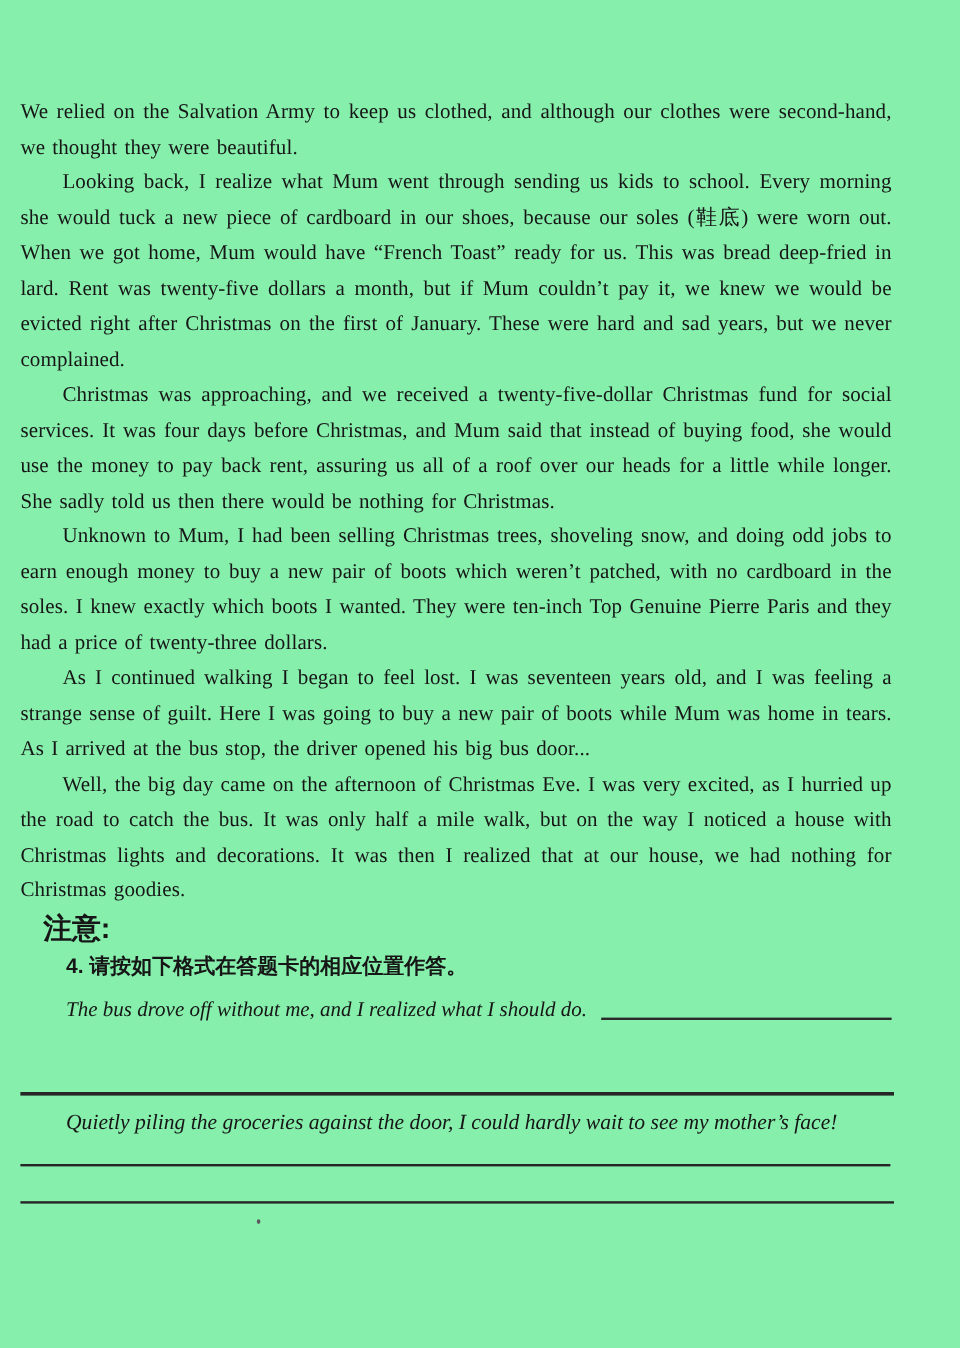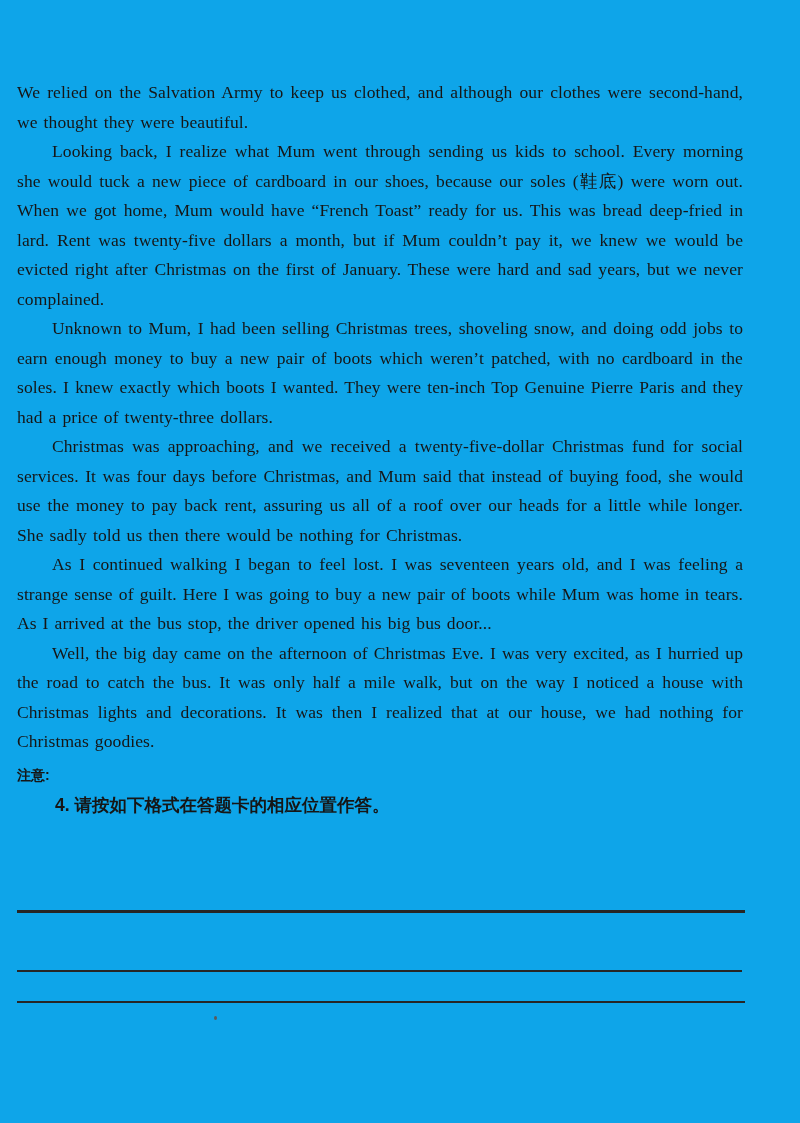--- a/index.html
+++ b/index.html
@@ -5,21 +5,21 @@
   html, body {
     margin: 0;
     padding: 0;
     background: #e8e8e8;
   }
   .page {
     position: relative;
     width: 800px;
     height: 1123px;
     margin: 0 auto;
-    background: #0ea5e9;
+    background: #86efac;
     font-family: "Liberation Serif", serif;
     color: #161616;
     overflow: hidden;
   }
   .content {
     position: absolute;
     left: 17px;
     right: 57px;
     top: 78px;
   }
@@ -30,24 +30,25 @@
     text-align: justify;
     text-indent: 2em;
     letter-spacing: 0.1px;
     word-spacing: 1.5px;
   }
   p.body.first {
     text-indent: 0;
   }
   .notice-label {
     margin-top: 3px;
-    font-size: 14px;
+    font-size: 24px;
     line-height: 30px;
     font-weight: bold;
     font-family: "Liberation Sans", sans-serif;
+    margin-left: 19px;
   }
   .notice-item {
     padding-left: 38px;
     font-size: 17.5px;
     line-height: 31.5px;
     font-weight: 600;
     font-family: "Liberation Sans", sans-serif;
   }
   .prompt-row {
     display: flex;
@@ -107,31 +108,36 @@
   }
 </style>
 </head>
 <body>
 
 <div class="page">
 
   <div class="content">
     <p class="body first">We relied on the Salvation Army to keep us clothed, and although our clothes were second-hand, we thought they were beautiful.</p>
     <p class="body">Looking back, I realize what Mum went through sending us kids to school. Every morning she would tuck a new piece of cardboard in our shoes, because our soles (鞋底) were worn out. When we got home, Mum would have “French Toast” ready for us. This was bread deep-fried in lard. Rent was twenty-five dollars a month, but if Mum couldn’t pay it, we knew we would be evicted right after Christmas on the first of January. These were hard and sad years, but we never complained.</p>
+    <p class="body">Christmas was approaching, and we received a twenty-five-dollar Christmas fund for social services. It was four days before Christmas, and Mum said that instead of buying food, she would use the money to pay back rent, assuring us all of a roof over our heads for a little while longer. She sadly told us then there would be nothing for Christmas.</p>
     <p class="body">Unknown to Mum, I had been selling Christmas trees, shoveling snow, and doing odd jobs to earn enough money to buy a new pair of boots which weren’t patched, with no cardboard in the soles. I knew exactly which boots I wanted. They were ten-inch Top Genuine Pierre Paris and they had a price of twenty-three dollars.</p>
-    <p class="body">Christmas was approaching, and we received a twenty-five-dollar Christmas fund for social services. It was four days before Christmas, and Mum said that instead of buying food, she would use the money to pay back rent, assuring us all of a roof over our heads for a little while longer. She sadly told us then there would be nothing for Christmas.</p>
     <p class="body">As I continued walking I began to feel lost. I was seventeen years old, and I was feeling a strange sense of guilt. Here I was going to buy a new pair of boots while Mum was home in tears. As I arrived at the bus stop, the driver opened his big bus door...</p>
     <p class="body">Well, the big day came on the afternoon of Christmas Eve. I was very excited, as I hurried up the road to catch the bus. It was only half a mile walk, but on the way I noticed a house with Christmas lights and decorations. It was then I realized that at our house, we had nothing for Christmas goodies.</p>
 
     <div class="notice-label">注意:</div>
     <div class="notice-item">4. 请按如下格式在答题卡的相应位置作答。</div>
 
+    <div class="prompt-row">
+      <span class="prompt-text">The bus drove off without me, and I realized what I should do.</span>
+      <span class="prompt-blank"></span>
+    </div>
   </div>
 
   <div class="rule thick"></div>
 
+  <div class="ending-line">Quietly piling the groceries against the door, I could hardly wait to see my mother’s face!</div>
 
   <div class="rule line2"></div>
   <div class="rule line3"></div>
 
   <div class="speck"></div>
 
 </div>
 
 </body></html>

